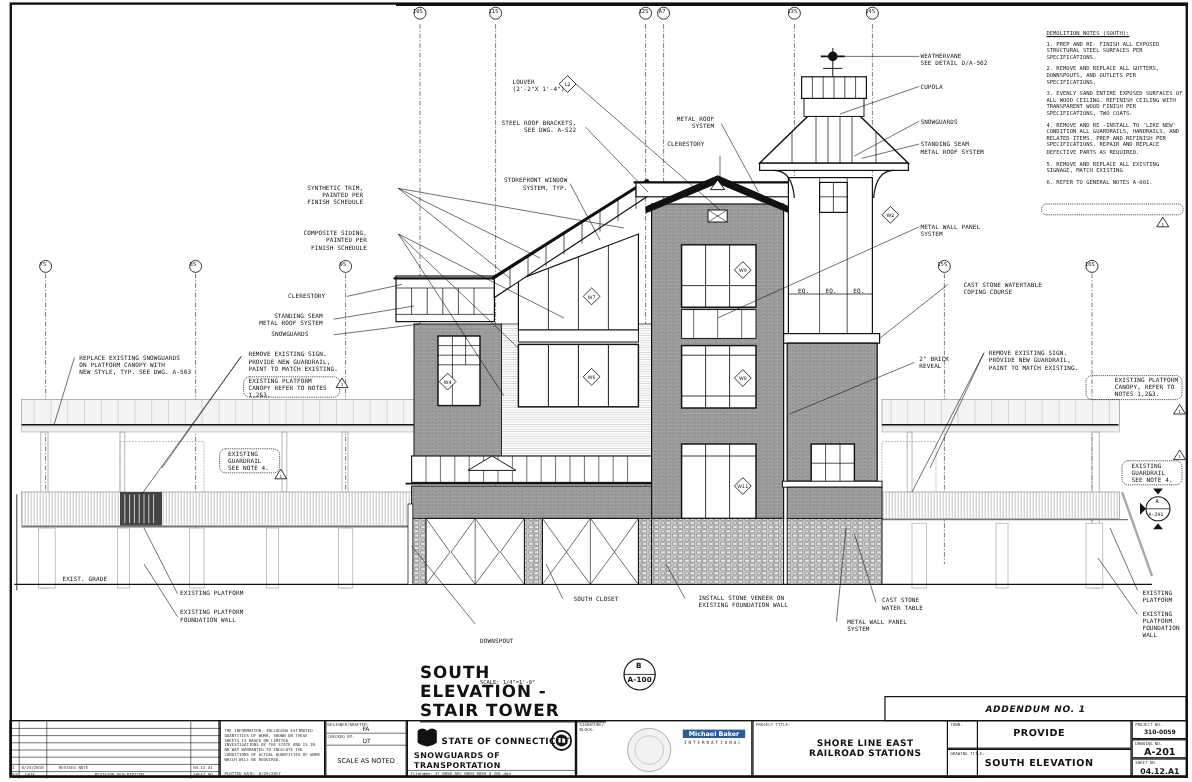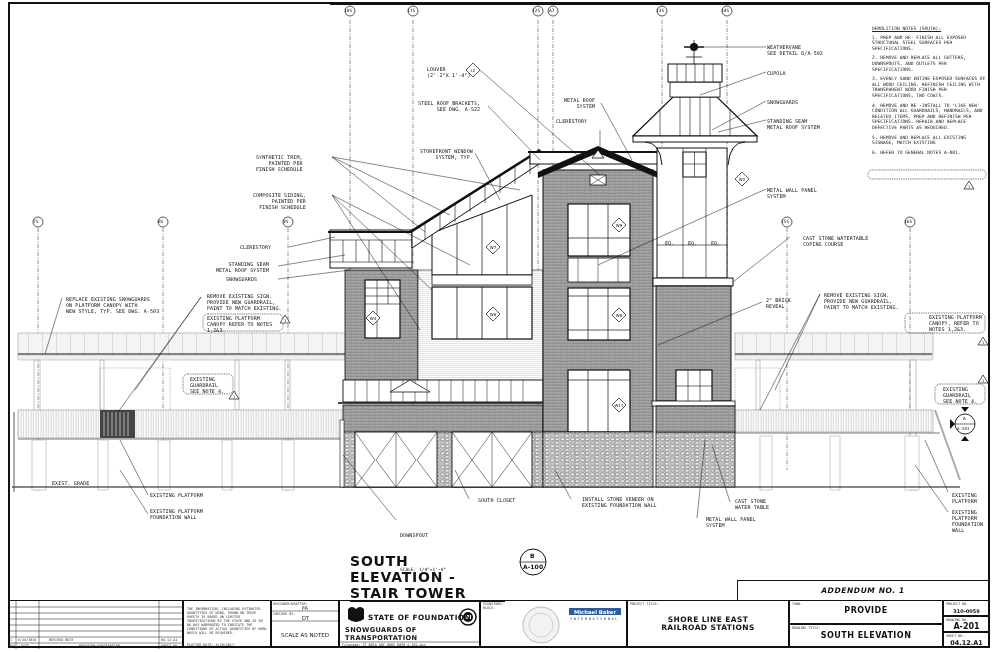--- a/index.html
+++ b/index.html
@@ -544,38 +544,38 @@
   </div>
 
   <div class="tb" style="left:339px;top:600px;width:141px;height:48px;border-width:1px;">
     <svg width="141" height="48" style="position:absolute;left:0;top:0;">
       <path d="M8 8 q4 -4 8 0 q4 -4 8 0 v10 q-8 6 -16 0z" fill="#111"></path>
       <circle cx="128" cy="16" r="8" fill="#fff" stroke="#111" stroke-width="1.5"></circle>
       <circle cx="128" cy="16" r="5" fill="#111"></circle>
       <rect x="125" y="14" width="6" height="4" fill="#fff"></rect>
       <line x1="0" y1="41" x2="141" y2="41" stroke="#111" stroke-width="0.5"></line>
     </svg>
-    <div class="tbtext" style="left:28px;top:12px;font-size:7.3px;font-weight:bold;letter-spacing:0.4px;">STATE OF FOUNDATION</div>
+    <div class="tbtext" style="left:28px;top:12px;font-size:7.3px;font-weight:bold;letter-spacing:0.4px;">STATE OF CONNECTICUT</div>
     <div class="tbtext" style="left:5px;top:25px;font-size:6.6px;font-weight:bold;letter-spacing:0.4px;">SNOWGUARDS OF TRANSPORTATION</div>
     <div class="tiny" style="left:2px;top:42px;">Filename: 3T_0058_ARC_0003_0059_A-201.dgn</div>
   </div>
 
   <div class="tb" style="left:480px;top:600px;width:147px;height:48px;border-width:1px;">
     <div class="tiny" style="left:2px;top:1px;width:20px;white-space:normal;">SIGNATURE/ BLOCK:</div>
     <svg width="147" height="48" style="position:absolute;left:0;top:0;">
       <circle cx="60" cy="24" r="18" fill="#f2f2f2" stroke="#aaa" stroke-width="0.8"></circle>
       <circle cx="60" cy="24" r="12" fill="none" stroke="#bbb" stroke-width="0.6"></circle>
     </svg>
     <div style="position:absolute;left:88px;top:7px;width:52px;height:7px;background:#2b5a9e;">
       <div class="tbtext" style="left:0;right:0;top:0.5px;text-align:center;color:#fff;font-size:5.3px;font-weight:bold;">Michael Baker</div>
     </div>
     <div class="tiny" style="left:89px;top:16px;letter-spacing:1.6px;font-size:3.6px;">INTERNATIONAL</div>
   </div>
 
-  <div class="tb" style="left:627px;top:600px;width:162px;height:48px;border-width:1px;">
+  <div class="tb" style="left:627px;top:600px;width:188px;height:48px;border-width:1px;">
     <div class="tiny" style="left:2px;top:1px;">PROJECT TITLE:</div>
     <div class="tbtext" style="left:0;right:0;top:15px;text-align:center;font-weight:bold;font-size:7.5px;line-height:8px;white-space:pre;letter-spacing:0.4px;">SHORE LINE EAST
 RAILROAD STATIONS</div>
   </div>
 
   <div class="tb" style="left:789px;top:600px;width:154px;height:24px;border-width:1px;">
     <div class="tiny" style="left:2px;top:1px;">TOWN:</div>
     <div class="tbtext" style="left:0;right:0;top:5px;text-align:center;font-weight:bold;font-size:8px;letter-spacing:0.5px;">PROVIDE</div>
   </div>
   <div class="tb" style="left:789px;top:624px;width:154px;height:24px;border-width:1px;">

